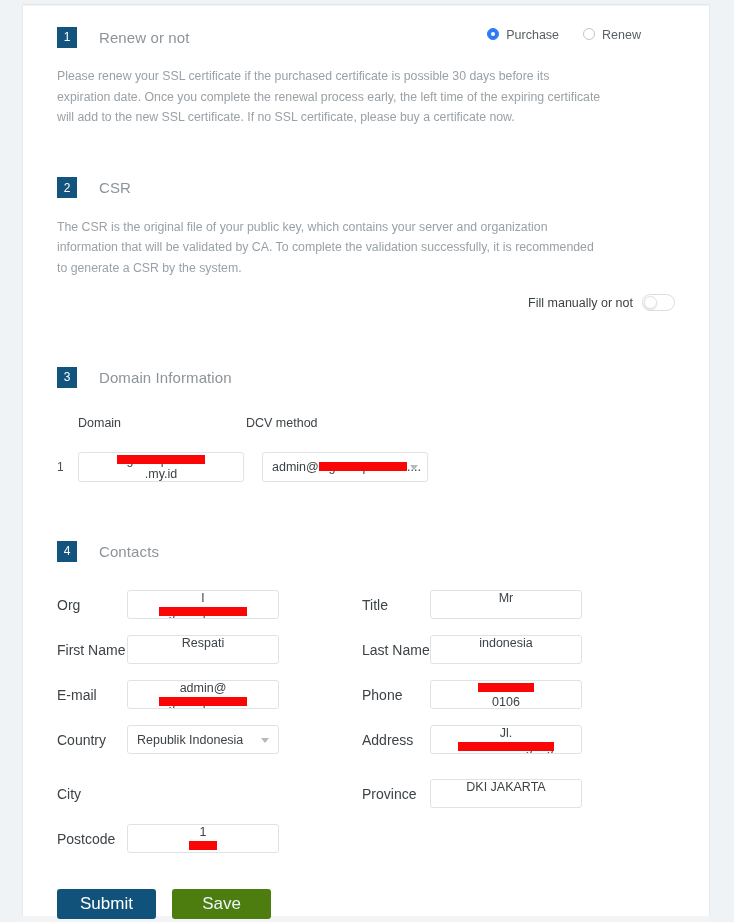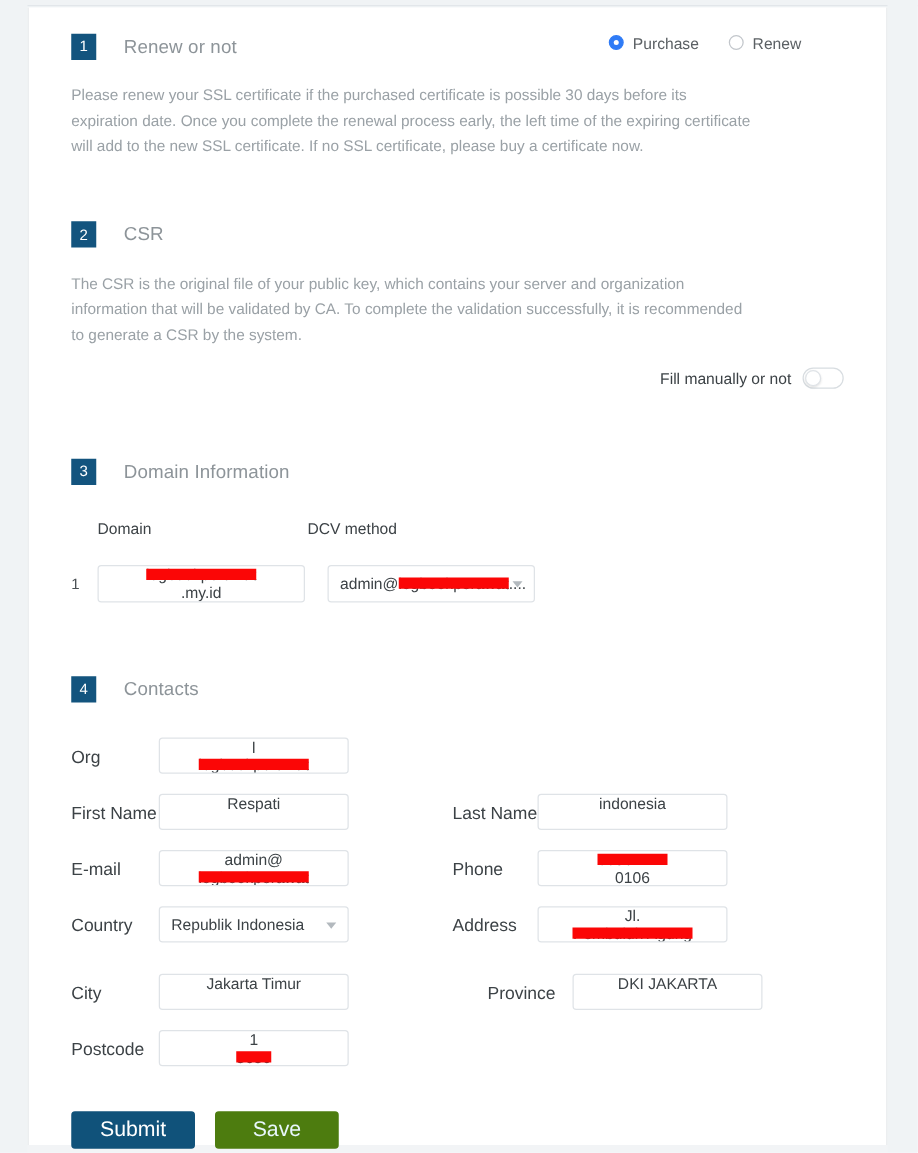--- a/index.html
+++ b/index.html
@@ -292,20 +292,24 @@
 
           <div class="crow">
             <div class="cell left">
               <span class="clabel">Org</span>
               <div class="txt cfield">
                 <span>l</span>
                   <span class="red"><span class="under">logbookperawat</span><span class="mask"></span></span>
                   <span>.my.id</span>
               </div>
             </div>
+            <div class="cell">
+              <span class="clabel r">Title</span>
+              <div class="txt cfield">Mr</div>
+            </div>
           </div>
 
           <div class="crow" style="margin-top:15px;">
             <div class="cell left">
               <span class="clabel">First Name</span>
               <div class="txt cfield">Respati</div>
             </div>
             <div class="cell">
               <span class="clabel r">Last Name</span>
               <div class="txt cfield">indonesia</div>
@@ -341,24 +345,23 @@
             <div class="cell">
               <span class="clabel r">Address</span>
               <div class="txt cfield">
                 <span>Jl. </span>
                   <span class="red"><span class="under">Pembuluh Agung</span><span class="mask"></span></span>
                   <span>.3, RT.7</span>
               </div>
             </div>
           </div>
 
-          <div class="crow" style="margin-top:25px;gap:28px;">
+          <div class="crow" style="margin-top:25px;">
             <div class="cell left">
               <span class="clabel">City</span>
-              <div class="txt cfield">Jakarta Timur</div>
             </div>
             <div class="cell">
               <span class="clabel r">Province</span>
               <div class="txt cfield">DKI JAKARTA</div>
             </div>
           </div>
 
           <div class="crow" style="margin-top:15px;">
             <div class="cell left">
               <span class="clabel">Postcode</span>

